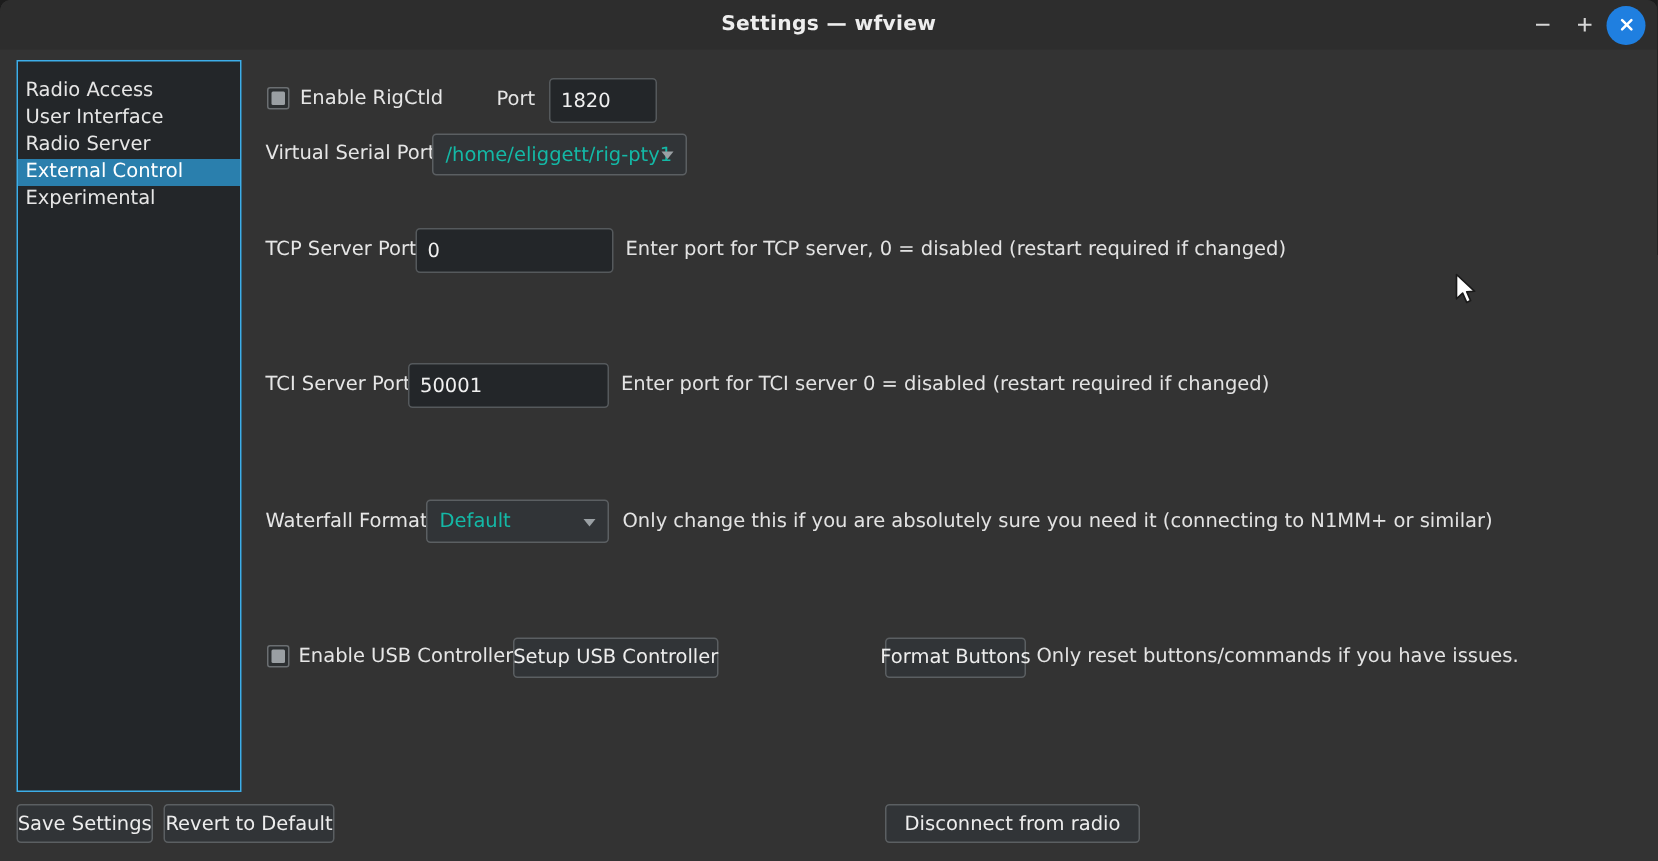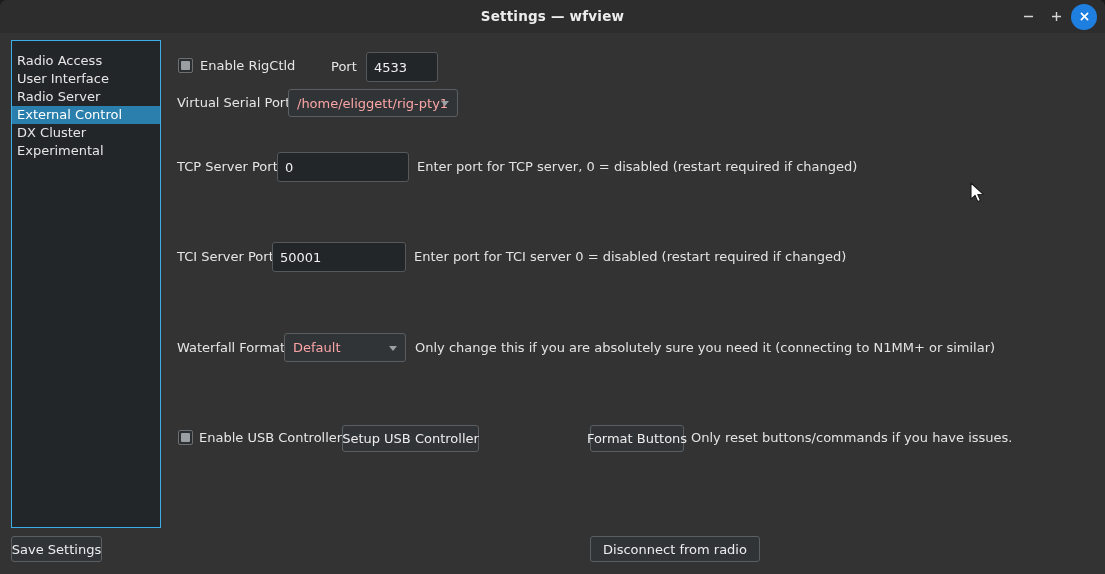--- a/index.html
+++ b/index.html
@@ -144,21 +144,21 @@
     outline: none;
   }
 
   
   .combo {
     position: absolute;
     box-sizing: border-box;
     background: #313437;
     border: 1px solid #5b5f62;
     border-radius: 3px;
-    color: #fca5a5;
+    color: #14b8a6;
     font-size: 13px;
     display: flex;
     align-items: center;
     padding-left: 8px;
   }
   .combo .arrow {
     position: absolute;
     right: 8px; top: 50%;
     margin-top: -2px;
     width: 0; height: 0;
@@ -213,30 +213,29 @@
           </svg>
       </div>
     </div>
   </div>
 
   <div class="sidebar">
     <div class="side-item">Radio Access</div>
     <div class="side-item">User Interface</div>
     <div class="side-item">Radio Server</div>
     <div class="side-item selected">External Control</div>
-    <div class="side-item">DX Cluster</div>
     <div class="side-item">Experimental</div>
   </div>
 
   <div class="main">
 
     <div class="cbox" style="left:178px; top:58px;"></div>
     <div class="lbl" style="left:200px; top:58px;">Enable RigCtld</div>
     <div class="lbl" style="left:331px; top:59px;">Port</div>
-    <div class="ledit" style="left:366px; top:52px; width:72px; height:30px;">4533</div>
+    <div class="ledit" style="left:366px; top:52px; width:72px; height:30px;">1820</div>
 
     <div class="lbl" style="left:177px; top:95px;">Virtual Serial Port</div>
     <div class="combo" style="left:288px; top:89px; width:170px; height:28px;">
       <span>/home/eliggett/rig-pty1</span>
       <span class="arrow"></span>
     </div>
 
     <div class="lbl" style="left:177px; top:159px;">TCP Server Port</div>
     <div class="ledit" style="left:277px; top:152px; width:132px; height:30px;">0</div>
     <div class="hint" style="left:417px; top:159px;">Enter port for TCP server, 0 = disabled (restart required if changed)</div>
@@ -254,20 +253,21 @@
 
     <div class="cbox" style="left:178px; top:430px;"></div>
     <div class="lbl" style="left:199px; top:430px;">Enable USB Controllers</div>
     <div class="btn" style="left:342px; top:425px; width:137px; height:27px;">Setup USB Controller</div>
     <div class="btn" style="left:590px; top:425px; width:94px; height:27px;">Format Buttons</div>
     <div class="hint" style="left:691px; top:430px;">Only reset buttons/commands if you have issues.</div>
 
   </div>
 
   <div class="btn" style="left:11px; top:536px; width:91px; height:26px;">Save Settings</div>
+  <div class="btn" style="left:109px; top:536px; width:114px; height:26px;">Revert to Default</div>
   <div class="btn" style="left:590px; top:536px; width:170px; height:26px;">Disconnect from radio</div>
 
   <div class="cursor" style="left:970px; top:182px;">
     <svg width="16" height="23" viewBox="0 0 16 23">
       <path d="M1 1 L1 17.2 L5.1 13.4 L7.8 19.6 L10.4 18.4 L7.8 12.5 L13.1 12.2 Z" fill="#ffffff" stroke="#1a1a1a" stroke-width="1.1" stroke-linejoin="round"></path>
     </svg>
   </div>
 
 </div>
 

